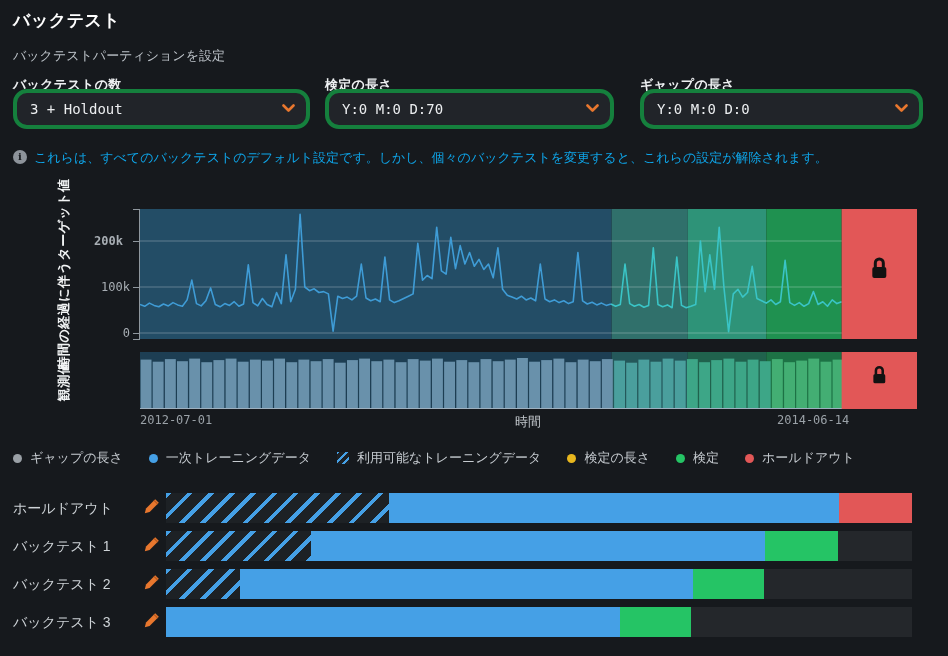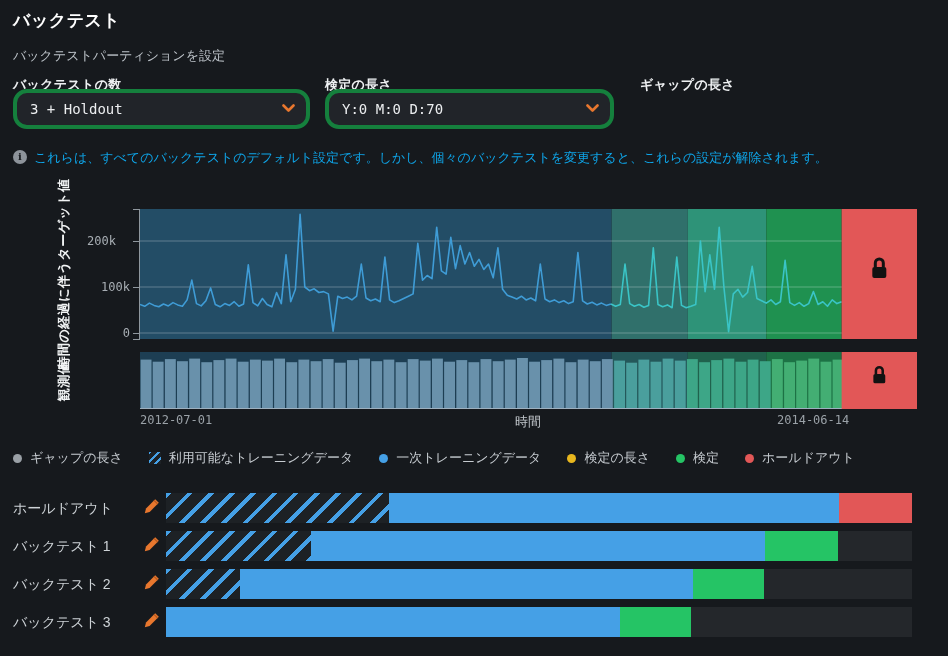--- a/index.html
+++ b/index.html
@@ -56,40 +56,46 @@
     <svg width="13" height="9" viewBox="0 0 13 9">
         <path d="M1.5 1.5 L6.5 6.5 L11.5 1.5" fill="none" stroke="#e8772e" stroke-width="2.6" stroke-linecap="round" stroke-linejoin="round"></path>
       </svg>
   </div>
   <div class="abs dropdown" style="left:325px;width:281px;">
     <span class="val">Y:0 M:0 D:70</span>
     <svg width="13" height="9" viewBox="0 0 13 9">
         <path d="M1.5 1.5 L6.5 6.5 L11.5 1.5" fill="none" stroke="#e8772e" stroke-width="2.6" stroke-linecap="round" stroke-linejoin="round"></path>
       </svg>
   </div>
+  <div class="abs dropdown" style="left:640px;width:275px;">
+    <span class="val">Y:0 M:0 D:0</span>
+    <svg width="13" height="9" viewBox="0 0 13 9">
+        <path d="M1.5 1.5 L6.5 6.5 L11.5 1.5" fill="none" stroke="#e8772e" stroke-width="2.6" stroke-linecap="round" stroke-linejoin="round"></path>
+      </svg>
+  </div>
 
   <div class="abs info-row">
     <span class="info-icon">i</span>
     <span class="info-text">これらは、すべてのバックテストのデフォルト設定です。しかし、個々のバックテストを変更すると、これらの設定が解除されます。</span>
   </div>
 
   <div class="vanchor" style="left:64px;top:274px;">
     <span class="vtext">時間の経過に伴うターゲット値</span>
   </div>
   <div class="vanchor" style="left:64px;top:381px;">
     <span class="vtext">観測値</span>
   </div>
 
   <div class="abs axis-line"></div>
   <div class="abs tick" style="top:209px;"></div>
   <div class="abs tick" style="top:241px;"></div>
   <div class="abs tick" style="top:287px;"></div>
   <div class="abs tick" style="top:333px;"></div>
   <div class="abs tick" style="top:339px;"></div>
-  <div class="abs tick-label" style="left:76px;top:234px;">200k</div>
+  <div class="abs tick-label" style="left:83px;top:234px;font-weight:bold;">200k</div>
   <div class="abs tick-label" style="left:90px;top:280px;">100k</div>
   <div class="abs tick-label" style="left:90px;top:326px;">0</div>
 
   <svg id="main-chart" class="abs" style="left:140px;top:209px;" width="777" height="130">
       <rect x="0" y="0" width="471.639" height="130" fill="#234d66"></rect>
       <rect x="471.639" y="0" width="76.14599999999999" height="130" fill="#30706b"></rect>
       <rect x="547.785" y="0" width="78.47700000000007" height="130" fill="#2e9378"></rect>
       <rect x="626.2620000000001" y="0" width="75.36899999999999" height="130" fill="#1f9150"></rect>
       <line x1="0" y1="124" x2="777" y2="124" stroke="rgba(255,255,255,0.28)" stroke-width="1"></line>
       <line x1="0" y1="78" x2="777" y2="78" stroke="rgba(255,255,255,0.28)" stroke-width="1"></line>
@@ -176,26 +182,26 @@
   <div class="abs xlabel" style="left:140px;">2012-07-01</div>
   <div class="abs xtitle" style="left:478px;width:100px;text-align:center;">時間</div>
   <div class="abs xlabel" style="left:777px;width:140px;text-align:left;">2014-06-14</div>
 
   <div class="abs legend" id="legend">
       <div class="legend-item">
         <span class="dot" style="background: rgb(154, 160, 166);"></span>
         <span class="lbl">ギャップの長さ</span>
       </div>
       <div class="legend-item">
+        <span class="dot" style="background: rgb(69, 160, 230);"></span>
+        <span class="lbl">一次トレーニングデータ</span>
+      </div>
+      <div class="legend-item">
         <span class="hatch-sw"></span>
         <span class="lbl">利用可能なトレーニングデータ</span>
-      </div>
-      <div class="legend-item">
-        <span class="dot" style="background: rgb(69, 160, 230);"></span>
-        <span class="lbl">一次トレーニングデータ</span>
       </div>
       <div class="legend-item">
         <span class="dot" style="background: rgb(232, 183, 30);"></span>
         <span class="lbl">検定の長さ</span>
       </div>
       <div class="legend-item">
         <span class="dot" style="background: rgb(37, 196, 101);"></span>
         <span class="lbl">検定</span>
       </div>
       <div class="legend-item">

